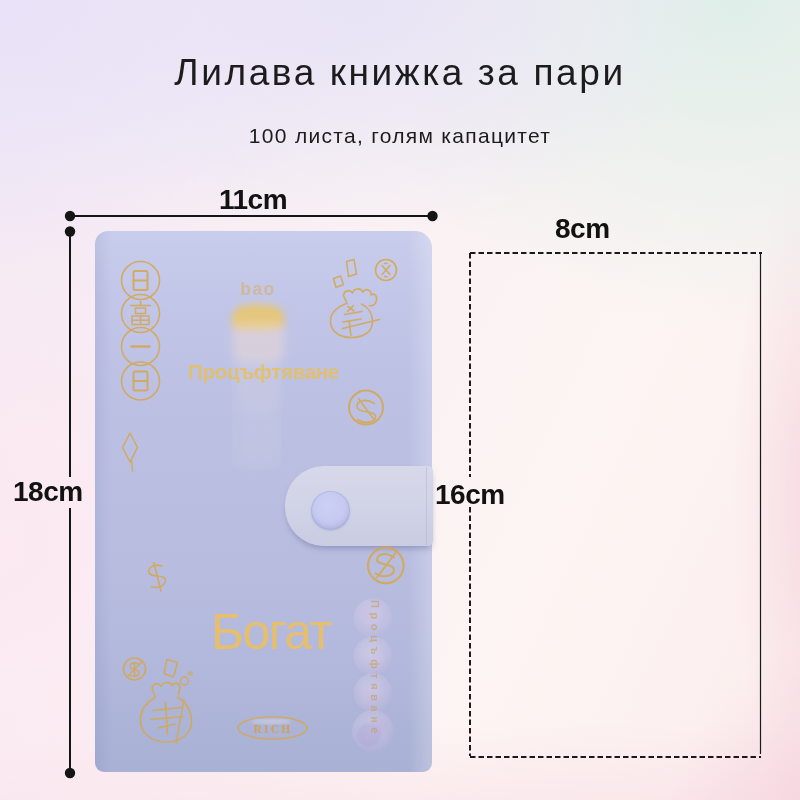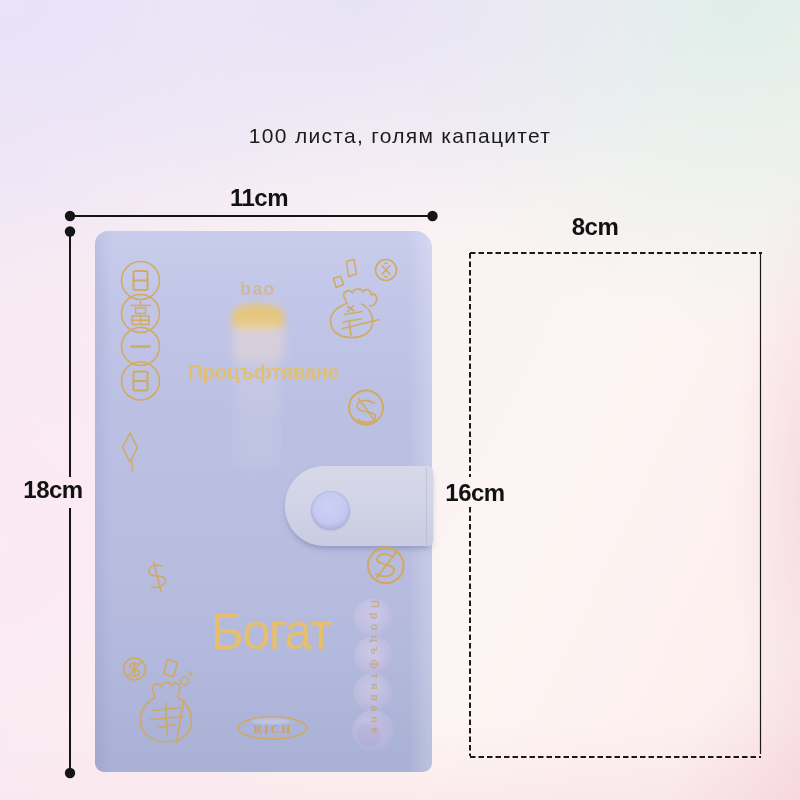--- a/index.html
+++ b/index.html
@@ -28,26 +28,27 @@
 }
 .flap{position:absolute;left:285px;top:466px;width:148px;height:80px;
   border-radius:39px 5px 5px 39px;
   background:linear-gradient(to bottom, #d7d8ea 0%, #d1d3e6 50%, #c9cce2 100%);
   box-shadow:0 4px 6px -2px rgba(95,100,150,0.5);
 }
 .btn{position:absolute;left:311px;top:491px;width:39px;height:39px;border-radius:50%;
   background:radial-gradient(circle at 45% 38%, #cdd0f5 0%, #c5c9f0 55%, #b9bee8 100%);
   box-shadow:inset 0 0 0 1px rgba(150,155,205,0.30), inset 0 -3px 4px rgba(120,125,175,0.22), 0 1px 2px rgba(100,100,150,0.18);
 }
-.lbl{position:absolute;font-weight:bold;font-size:24px;line-height:1;letter-spacing:-0.5px;text-align:center;color:#121212;}
+.lbl{position:absolute;font-weight:bold;font-size:28px;line-height:1;letter-spacing:-0.5px;color:#121212;}
 svg.overlay{position:absolute;left:0;top:0;}
 </style>
 </head>
 <body>
 <div id="page">
+  <div class="title" style="font-size:37px;letter-spacing:2.6px;">Лилава книжка за пари</div>
   <div class="subtitle" style="letter-spacing:1.3px;">100 листа, голям капацитет</div>
 
   <div class="book"></div>
   <div class="flap"></div>
   <div style="position:absolute;left:426px;top:467px;width:1px;height:78px;background:rgba(150,155,195,0.30);"></div>
   <div class="btn"></div>
 
   <svg class="overlay" width="800" height="800" viewBox="0 0 800 800" fill="none">
 
     <g stroke="#151515" stroke-width="2">

